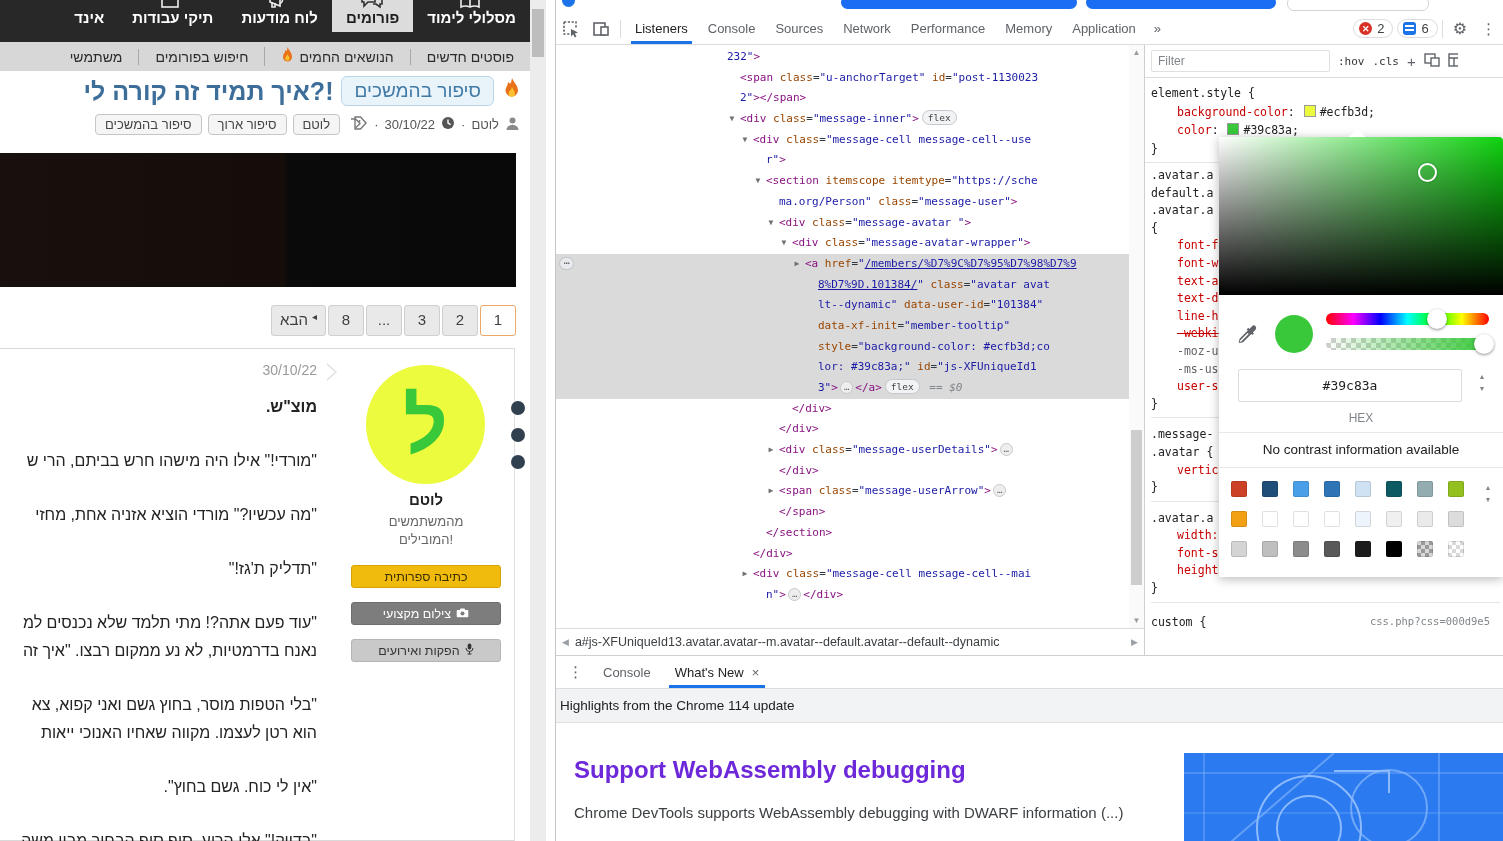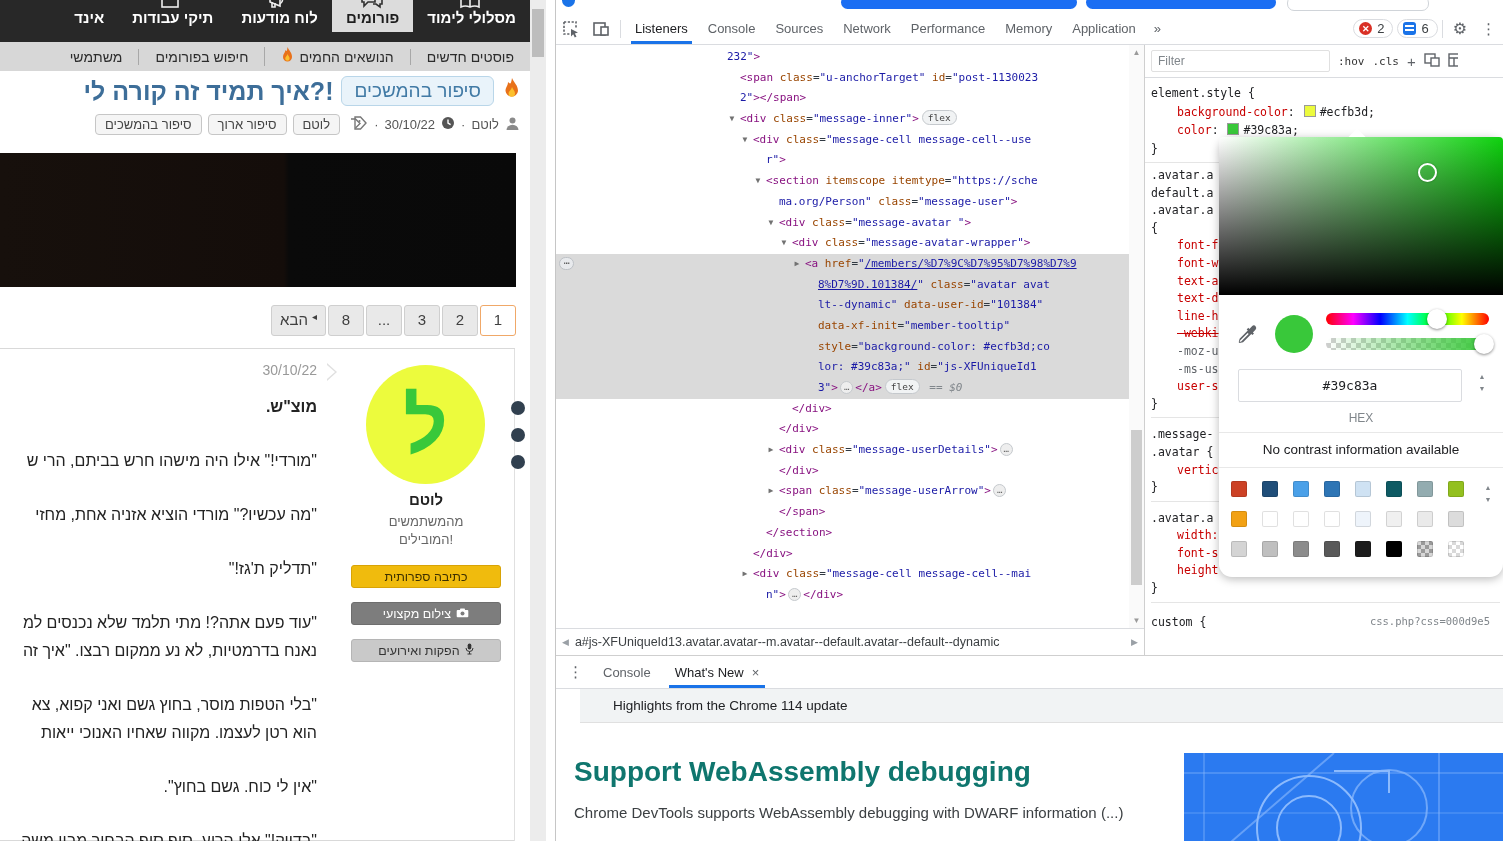--- a/index.html
+++ b/index.html
@@ -101,21 +101,21 @@
   .swatch{display:inline-block;width:10px;height:10px;border:1px solid #9a9a9a;vertical-align:-1px;margin:0 4px 0 2px;}
   .rules{padding:4px 4px 0 6px;}
   .rl{height:17.6px;line-height:17.6px;white-space:pre;color:#202124;}
   .rl.prop{padding-left:26px;color:#c80000;}
   .rl.prop2{padding-left:26px;color:#5f6368;}
   .rl.strike{padding-left:26px;color:#c80000;text-decoration:line-through;}
   .rl.gap{height:8px;border-top:1px solid #e5e5e5;margin-top:4px;padding-top:0;}
   .srcrow{display:flex;justify-content:space-between;color:#202124;}
   .srcrow .lnk{color:#80868b;font-size:10.5px;padding-right:10px;}
   
-  .picker{position:absolute;left:663px;top:137px;width:284px;height:440px;background:#fff;border-radius:13px;box-shadow:0 2px 10px rgba(0,0,0,.28);z-index:5;}
+  .picker{position:absolute;left:663px;top:137px;width:284px;height:440px;background:#fff;border-radius:0;box-shadow:0 2px 10px rgba(0,0,0,.28);z-index:5;}
   .picker .caret{position:absolute;left:132px;top:-6px;width:12px;height:12px;background:#fff;transform:rotate(45deg);}
   .sat{position:absolute;left:0;top:0;width:284px;height:158px;border-radius:4px 4px 0 0;background:linear-gradient(to bottom,rgba(0,0,0,0),#000),linear-gradient(to right,#fff,#0fd20f);}
   .satdot{position:absolute;left:199px;top:26px;width:15px;height:15px;border:2px solid #fff;border-radius:50%;box-shadow:0 0 2px rgba(0,0,0,.4);}
   .dropper{position:absolute;left:16px;top:186px;width:24px;height:24px;}
   .curswatch{position:absolute;left:56px;top:178px;width:38px;height:38px;border-radius:50%;}
   .sliders{position:absolute;left:107px;top:176px;width:163px;}
   .hue{position:relative;height:12px;border-radius:6px;background:linear-gradient(to right,#f00,#f0f,#00f,#0ff,#0f0,#ff0,#f00);}
   .alpha{position:relative;height:12px;border-radius:6px;margin-top:13px;background-image:linear-gradient(45deg,#cfcfcf 25%,transparent 25%,transparent 75%,#cfcfcf 75%),linear-gradient(45deg,#cfcfcf 25%,transparent 25%,transparent 75%,#cfcfcf 75%);background-size:10px 10px;background-position:0 0,5px 5px;}
   .alphaover{position:absolute;inset:0;border-radius:6px;background:linear-gradient(to right,rgba(57,200,58,0),rgba(57,200,58,1));}
   .knob{position:absolute;top:50%;width:20px;height:20px;margin:-10px 0 0 -10px;background:#fff;border-radius:50%;box-shadow:0 1px 3px rgba(0,0,0,.45);}
@@ -130,23 +130,23 @@
   .psw.checkd{background-image:linear-gradient(45deg,#9a9a9a 25%,transparent 25%,transparent 75%,#9a9a9a 75%),linear-gradient(45deg,#9a9a9a 25%,transparent 25%,transparent 75%,#9a9a9a 75%);background-size:8px 8px;background-position:0 0,4px 4px;background-color:#d7d7d7;}
   .psw.checkl{background-image:linear-gradient(45deg,#d9d9d9 25%,transparent 25%,transparent 75%,#d9d9d9 75%),linear-gradient(45deg,#d9d9d9 25%,transparent 25%,transparent 75%,#d9d9d9 75%);background-size:8px 8px;background-position:0 0,4px 4px;background-color:#fff;}
   
   .drawer{position:absolute;left:0;top:655px;width:948px;height:186px;border-top:1px solid #cfcfcf;background:#fff;box-sizing:border-box;}
   .drtabs{display:flex;align-items:center;height:32px;border-bottom:1px solid #dadce0;color:#5f6368;font-size:13px;}
   .drkebab{padding:0 8px 0 12px;font-size:15px;color:#5f6368;}
   .drtab{height:31px;display:flex;align-items:center;padding:0 12px;position:relative;gap:8px;white-space:nowrap;}
   .drtab.on{color:#202124;}
   .drtab.on::after{content:"";position:absolute;left:6px;right:6px;bottom:0;height:3px;background:#1a73e8;}
   .drtab .x{color:#5f6368;font-size:13px;}
-  .wnheader{height:33px;background:#f1f3f4;border-bottom:1px solid #e0e0e0;display:flex;align-items:center;padding:0 33px;color:#202124;font-size:13.5px;margin-left:24px;}
+  .wnheader{height:33px;background:#f1f3f4;border-bottom:1px solid #e0e0e0;display:flex;align-items:center;padding:0 4px;color:#202124;font-size:13.5px;}
   .wnbody{position:relative;height:119px;background:#fff;overflow:hidden;}
-  .wntitle{position:absolute;left:18px;top:33px;color:#0f766e;font-size:28px;font-weight:bold;}
+  .wntitle{position:absolute;left:18px;top:33px;color:#6d28d9;font-size:24px;font-weight:bold;}
   .wnpara{position:absolute;left:18px;top:78px;color:#3c4043;font-size:15px;line-height:24px;width:560px;}
   .wnart{position:absolute;left:628px;top:30px;width:320px;height:95px;background:#2b7af0;overflow:hidden;}
 </style>
 </head>
 <body>
 
 <div id="root">
 
   <div class="forum">
     <div class="fnav" id="fnav">

